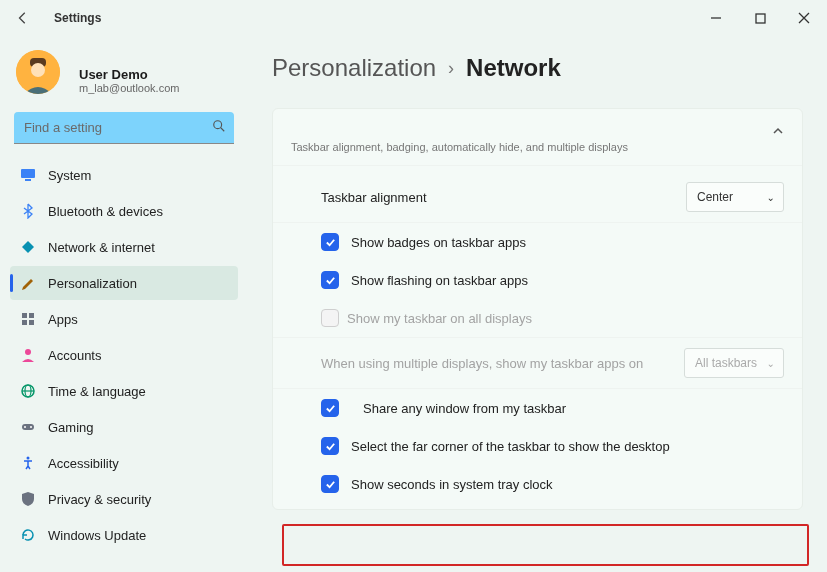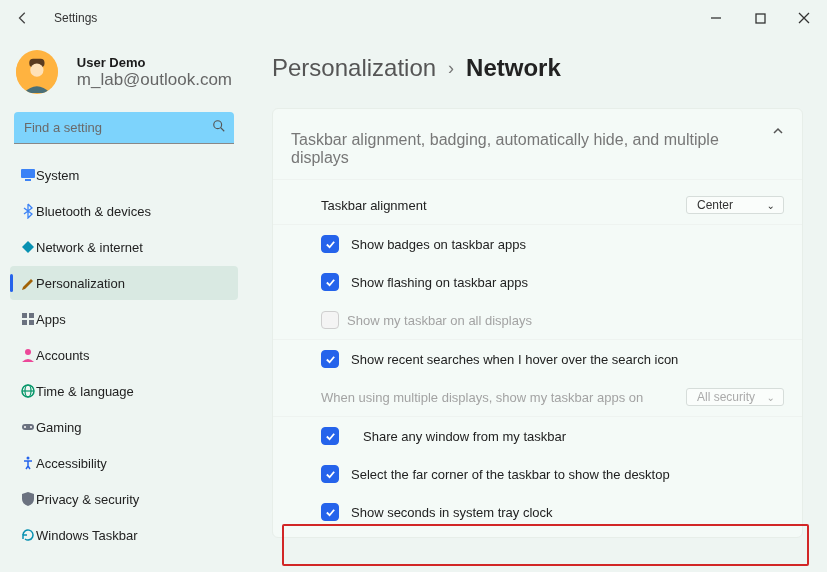--- a/index.html
+++ b/index.html
@@ -1,67 +1,67 @@
 <!DOCTYPE html>
 <html><head>
 <meta charset="utf-8">
 <style>
 * { box-sizing: border-box; margin: 0; padding: 0; font-family: "Segoe UI", -apple-system, sans-serif; }
 body { width: 827px; height: 572px; background: #eef5f2; overflow: hidden; position: relative; }
 
-.titlebar { height: 36px; display: flex; align-items: center; padding: 8px 14px; }
+.titlebar { height: 36px; display: flex; align-items: center; padding: 8px 14px; font-weight: bold; }
 .titlebar .back { width: 18px; height: 18px; display: flex; align-items: center; justify-content: center; cursor: pointer; }
 .titlebar .title { margin-left: 22px; font-size: 12px; color: #333; }
 .titlebar .win-controls { margin-left: auto; display: flex; gap: 26px; }
 .titlebar .win-control { width: 18px; height: 18px; display: flex; align-items: center; justify-content: center; cursor: pointer; }
 
 .main { display: flex; height: calc(100% - 36px); }
 
 .sidebar { width: 248px; padding: 0 10px 10px 10px; }
-.user-block { display: flex; align-items: center; gap: 19px; padding: 14px 6px 18px 6px; }
+.user-block { display: flex; align-items: flex-end; gap: 19px; padding: 14px 6px 18px 6px; }
 .avatar { width: 44px; height: 44px; border-radius: 50%; background: #ffb340; display: flex; align-items: center; justify-content: center; overflow: hidden; }
 .usertext .name { font-size: 13px; font-weight: 600; color: #1b1b1b; }
-.usertext .email { font-size: 17px; color: #666; }
+.usertext .email { font-size: 11px; color: #666; }
 
 .search { position: relative; margin: 0 4px 14px 4px; }
 .search input { width: 100%; height: 32px; border: none; border-bottom: 1px solid #888; background: #7dd3fc; border-radius: 4px 4px 0 0; padding: 0 30px 0 10px; font-size: 13px; color: #444; }
 .search input::placeholder { color: #6a6a6a; }
 .search .search-icon { position: absolute; right: 8px; top: 50%; transform: translateY(-50%); color: #555; }
 
 .navlist { display: flex; flex-direction: column; gap: 2px; }
-.navitem { display: flex; align-items: center; height: 34px; padding: 0 10px; border-radius: 4px; cursor: pointer; font-size: 13px; color: #222; position: relative; }
+.navitem { display: flex; align-items: center; gap: 12px; height: 34px; padding: 0 10px; border-radius: 4px; cursor: pointer; font-size: 13px; color: #222; position: relative; }
 .navitem.active { background: #d9e9e2; }
 .navitem.active::before { content: ""; position: absolute; left: 0; top: 8px; bottom: 8px; width: 3px; background: #2563eb; border-radius: 2px; }
 .navitem .icon { width: 16px; height: 16px; display: flex; align-items: center; justify-content: center; }
 
 .content { flex: 1; padding: 18px 24px 10px 24px; overflow: hidden; }
 .breadcrumb { display: flex; align-items: center; gap: 12px; font-size: 24px; font-weight: 600; color: #222; margin-bottom: 26px; }
 .breadcrumb .root { color: #555; font-weight: 400; }
 .breadcrumb .chev { color: #777; font-size: 18px; font-weight: 400; }
 
 .panel { background: #f4faf7; border: 1px solid #e7eee9; border-radius: 6px; }
 .panel-header { display: flex; align-items: flex-start; padding: 14px 18px 12px 18px; border-bottom: 1px solid #eef3f0; cursor: pointer; }
 .panel-header .pt { font-size: 13px; color: #222; }
-.panel-header .ps { font-size: 16px; color: #777; margin-top: 8px; }
+.panel-header .ps { font-size: 11px; color: #777; margin-top: 18px; }
 .panel-header .expand { margin-left: auto; color: #555; }
 
 .panel-body { padding: 6px 0 6px 0; }
 .row { display: flex; align-items: center; padding: 10px 18px 10px 48px; font-size: 13px; color: #222; }
 .row.disabled { color: #a3a3a3; }
 .row .lbl { flex: 1; }
 .row .ctrl { margin-left: 10px; }
 .row.section-border { border-bottom: 1px solid #eef3f0; }
 
 .checkbox { width: 18px; height: 18px; border-radius: 4px; border: 1px solid #8d8d8d; background: #fff; display: flex; align-items: center; justify-content: center; cursor: pointer; }
 .checkbox.checked { background: #2563eb; border-color: #2563eb; }
 .checkbox.checked svg { display: block; }
 .checkbox svg { display: none; }
 .checkbox.disabled { border-color: #cfcfcf; background: #f4f4f4; cursor: default; }
 
-.select { height: 18px; min-width: 98px; border: 1px solid #d6ddda; border-radius: 3px; background: #fafdfb; font-size: 12px; color: #333; padding: 0 26px 0 10px; display: flex; align-items: center; position: relative; cursor: pointer; }
+.select { height: 30px; min-width: 98px; border: 1px solid #d6ddda; border-radius: 3px; background: #fafdfb; font-size: 12px; color: #333; padding: 0 26px 0 10px; display: flex; align-items: center; position: relative; cursor: pointer; }
 .select.disabled { color: #aaa; cursor: default; }
 .select .chev { position: absolute; right: 8px; font-size: 10px; color: inherit; }
 
 .highlight { border: 2px solid #d22626; border-radius: 2px; position: absolute; left: 282px; right: 18px; bottom: 6px; height: 42px; }
 
 </style>
 </head>
 <body>
 
 <div class="titlebar">
@@ -208,21 +208,21 @@
           </span>
         <span>Privacy &amp; security</span>
       </div>
       <div class="navitem">
         <span class="icon">
             <svg width="16" height="16" viewBox="0 0 16 16">
               <path d="M3 8 a5 5 0 1 1 2 4" stroke="#0891b2" stroke-width="1.5" fill="none"></path>
               <path d="M3 12 V8 H7" stroke="#0891b2" stroke-width="1.5" fill="none"></path>
             </svg>
           </span>
-        <span>Windows Taskbar</span>
+        <span>Windows Update</span>
       </div>
     </nav>
   </aside>
 
   <main class="content">
     <div class="breadcrumb">
       <span class="root">Personalization</span>
       <span class="chev">›</span>
       <span>Network</span>
     </div>
@@ -265,33 +265,25 @@
               </svg>
             </span>
           <span class="lbl" style="margin-left:12px">Show flashing on taskbar apps</span>
         </div>
 
         <div class="row disabled section-border">
           <span class="checkbox disabled"></span>
           <span class="lbl" style="margin-left:8px">Show my taskbar on all displays</span>
         </div>
 
-        <div class="row">
-          <span class="checkbox checked">
-              <svg width="11" height="11" viewBox="0 0 12 12">
-                <path d="M2 6 L5 9 L10 3" stroke="#fff" stroke-width="2" fill="none"></path>
-              </svg>
-            </span>
-          <span class="lbl" style="margin-left:12px">Show recent searches when I hover over the search icon</span>
-        </div>
 
         <div class="row disabled section-border">
           <span class="lbl">When using multiple displays, show my taskbar apps on</span>
           <div class="select disabled ctrl">
-            <span>All security</span>
+            <span>All taskbars</span>
             <span class="chev">⌄</span>
           </div>
         </div>
 
         <div class="row">
           <span class="checkbox checked">
               <svg width="11" height="11" viewBox="0 0 12 12">
                 <path d="M2 6 L5 9 L10 3" stroke="#fff" stroke-width="2" fill="none"></path>
               </svg>
             </span>

